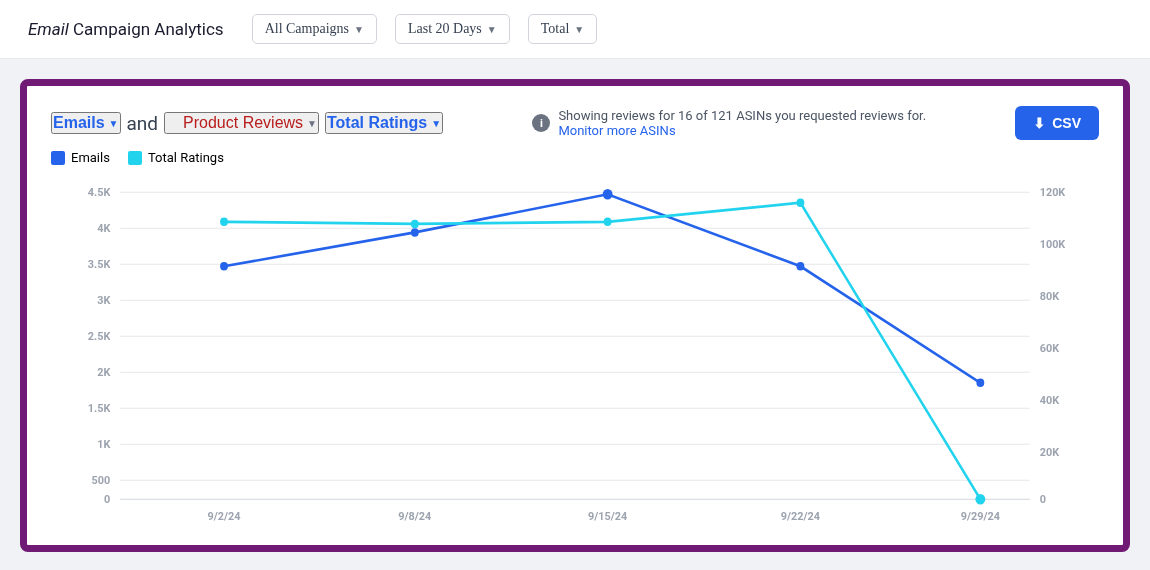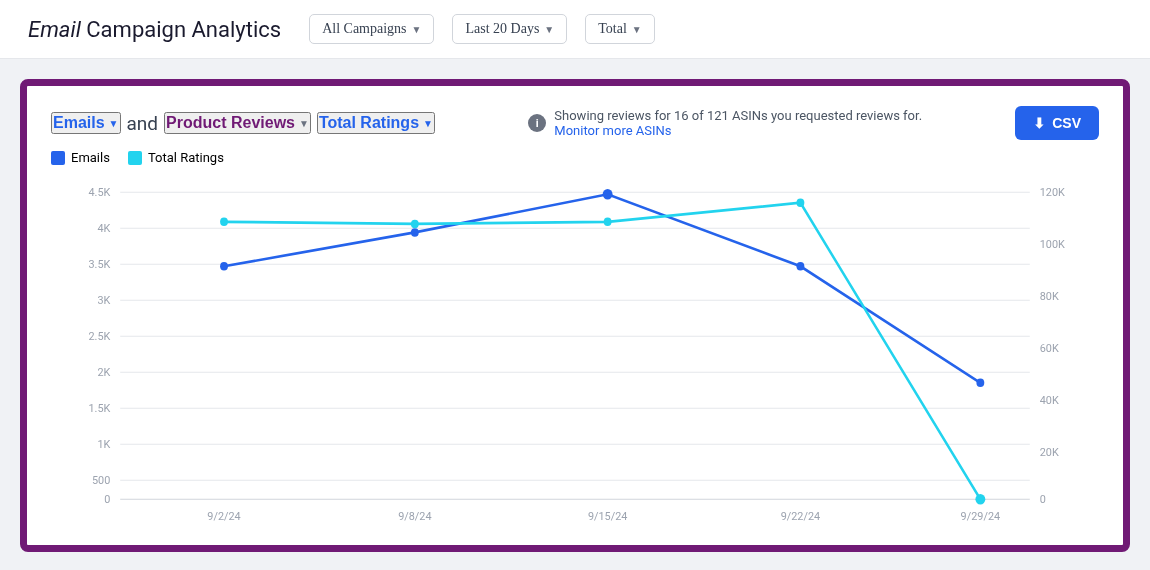--- a/index.html
+++ b/index.html
@@ -12,21 +12,21 @@
     }
     .header {
       background: #fff;
       padding: 14px 28px;
       display: flex;
       align-items: center;
       gap: 18px;
       border-bottom: 1px solid #e5e7eb;
     }
     .page-title {
-      font-size: 22px;
+      font-size: 17px;
       font-weight: 400;
       color: #1a1a2e;
       margin-right: 10px;
     }
     .dropdown-btn {
       display: flex;
       align-items: center;
       gap: 5px;
       padding: 6px 12px;
       border: 1px solid #d1d5db;
@@ -67,21 +67,21 @@
       font-size: 16px;
       font-weight: 600;
       color: #2563eb;
       display: flex;
       align-items: center;
       gap: 4px;
       cursor: pointer;
     }
     .filter-label .chevron-sm { font-size: 10px; }
     .and-text { font-size: 19px; color: #374151; font-weight: 400; }
-    .bold-text { font-weight: 700; color: #701a75; }
+    .bold-text { font-weight: 400; color: #b91c1c; padding-left: 17px; }
     .info-section {
       display: flex;
       align-items: center;
       gap: 8px;
       font-size: 13px;
       color: #374151;
       flex: 1;
       justify-content: center;
       padding: 0 10px;
     }
@@ -124,20 +124,21 @@
       gap: 6px;
     }
     .legend-dot {
       width: 14px; height: 14px;
       border-radius: 2px;
     }
     .chart-area {
       position: relative;
       width: 100%;
       height: 360px;
+      font-weight: bold;
     }
     .chart-svg {
       width: 100%;
       height: 100%;
     }
     .y-label-left, .y-label-right {
       font-size: 11px;
       fill: #9ca3af;
     }
     .x-label {

